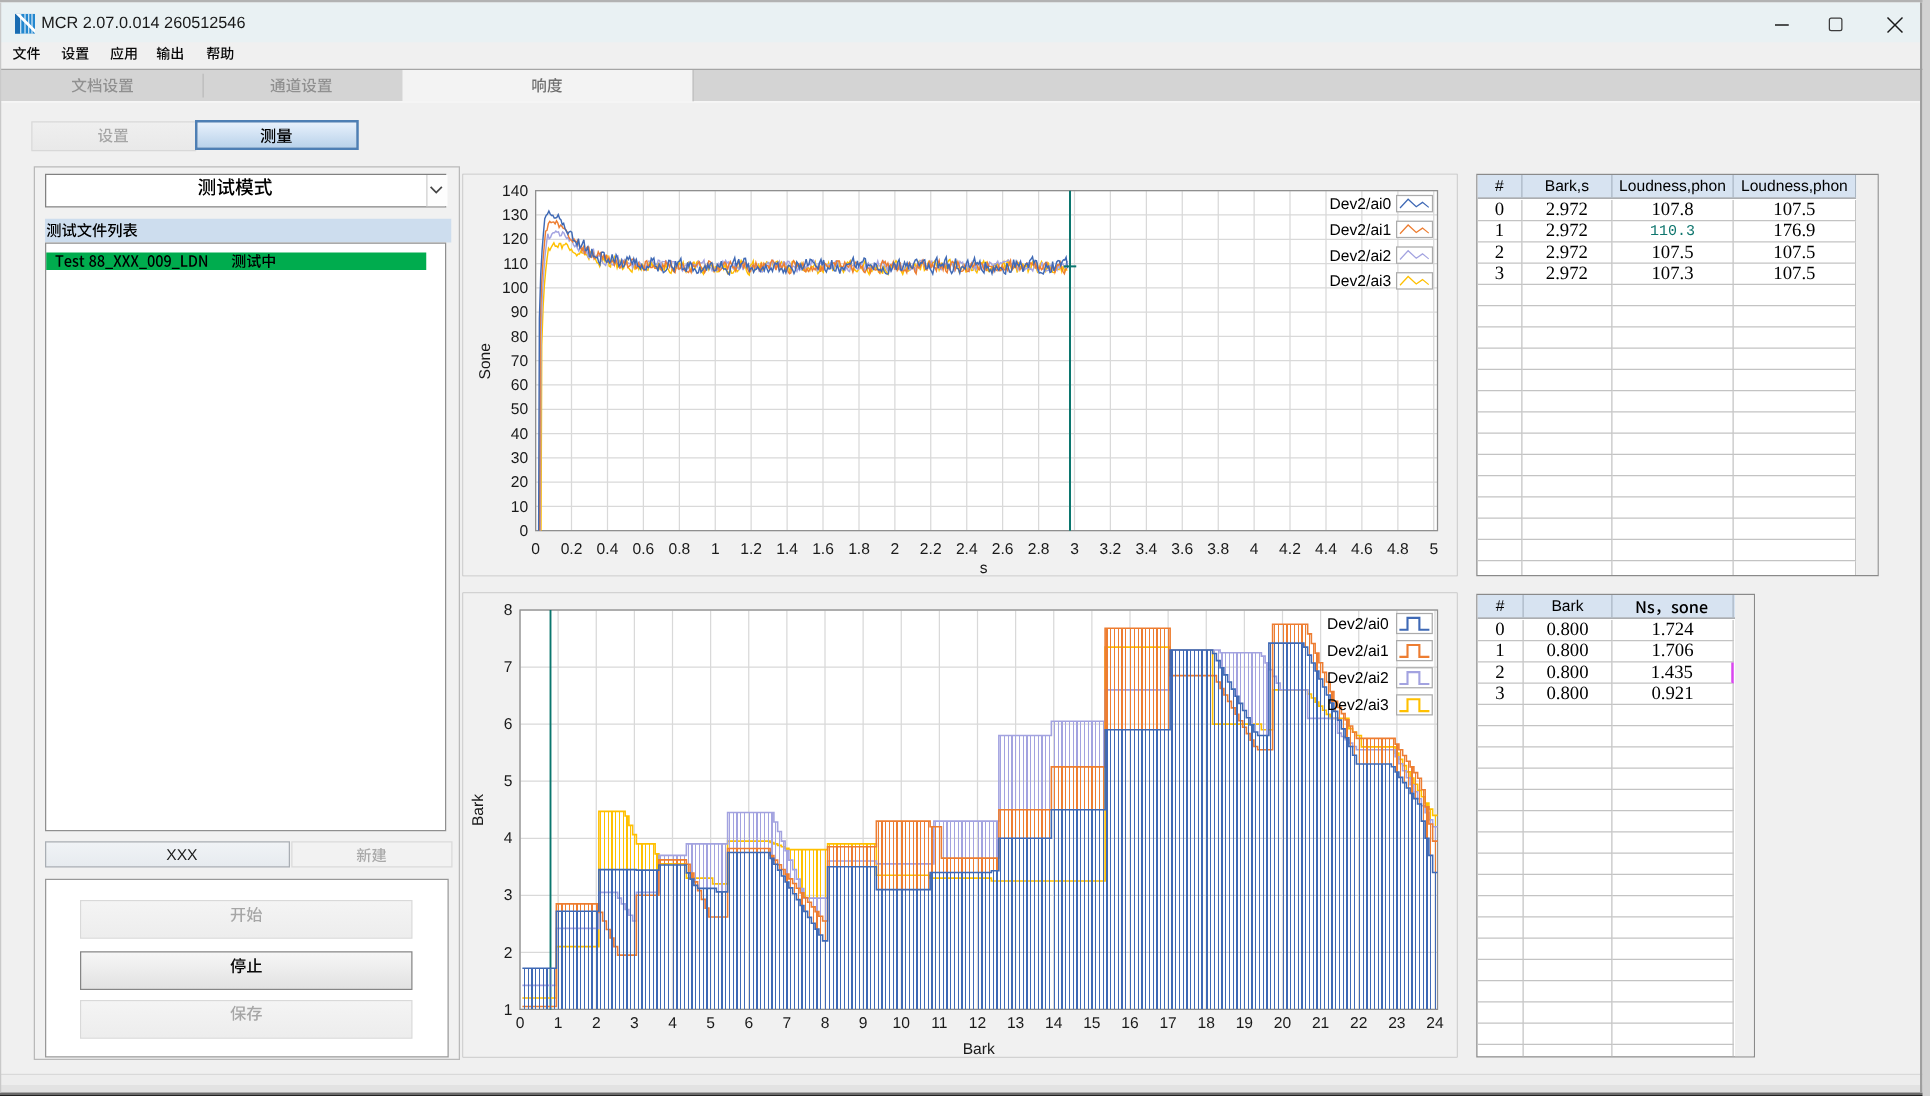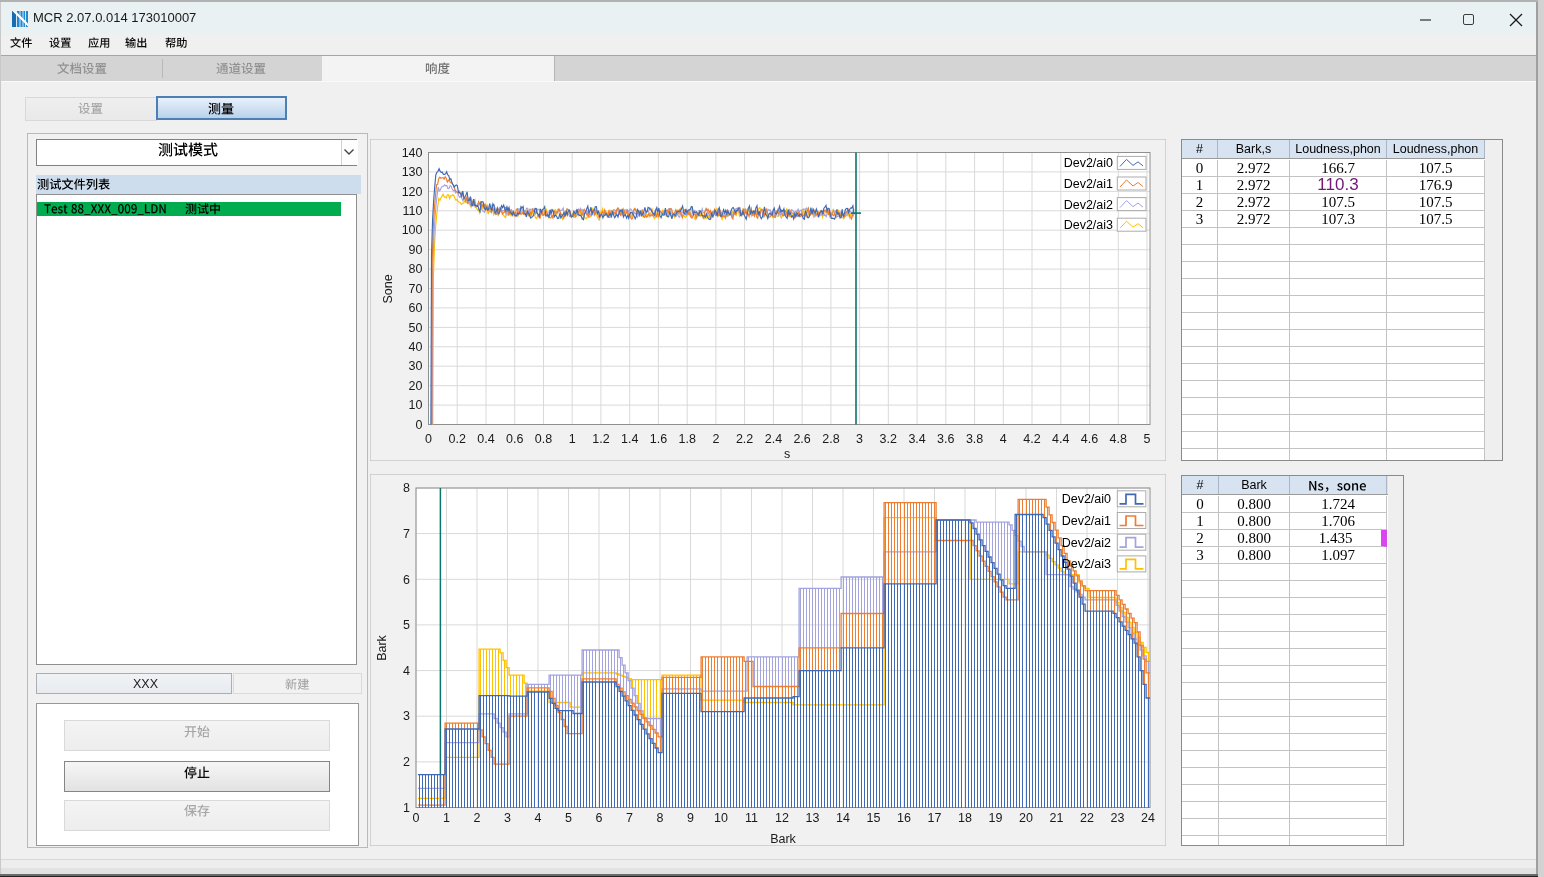--- a/index.html
+++ b/index.html
@@ -9,21 +9,21 @@
 <div class="abs" style="left:0;top:2px;width:1536px;height:32px;background:#e9f1f3"></div>
 <svg class="abs" style="left:12px;top:11px" width="16" height="16">
 <rect x="0" y="0" width="16" height="16" fill="#2287cf"></rect>
 <rect x="0" y="0" width="4.2" height="16" fill="#1a6cb2"></rect>
 <rect x="4.2" y="0" width="0.8" height="16" fill="#fff"></rect>
 <rect x="7.6" y="0" width="0.8" height="16" fill="#fff"></rect>
 <rect x="10.6" y="0" width="0.8" height="16" fill="#fff"></rect>
 <rect x="13.2" y="0" width="0.8" height="16" fill="#fff"></rect>
 <line x1="1" y1="-1" x2="17" y2="15" stroke="#fff" stroke-width="2.2"></line>
 </svg>
-<div class="abs" style="left:33px;top:10px;font-size:13px;color:#191919">MCR 2.07.0.014 173010007</div>
+<div class="abs" style="left:33px;top:10px;font-size:13px;color:#191919">MCR 2.07.0.014 260512546</div>
 <svg class="abs" style="left:1400px;top:2px" width="136" height="32">
 <line x1="20" y1="18" x2="31" y2="18" stroke="#1a1a1a" stroke-width="1.1"></line>
 <rect x="63.5" y="12.5" width="10" height="10" rx="1.5" fill="none" stroke="#3c3c3c" stroke-width="1"></rect>
 <line x1="110" y1="12" x2="122" y2="24" stroke="#1a1a1a" stroke-width="1.2"></line>
 <line x1="122" y1="12" x2="110" y2="24" stroke="#1a1a1a" stroke-width="1.2"></line>
 </svg>
 <div class="abs" style="left:0;top:34px;width:1536px;height:21px;background:#f0f0f0"></div>
 <svg style="position:absolute;left:10.0px;top:37.3px;overflow:visible" width="24" height="14">
     <path d="M8 2.8 9.1 3.1Q8.4 5.2 7.3 6.6Q6.2 8.1 4.6 9.1Q3.1 10.1 1 10.8Q0.9 10.6 0.8 10.5Q0.7 10.3 0.6 10.1Q0.5 9.9 0.4 9.8Q2.3 9.2 3.8 8.3Q5.3 7.4 6.3 6.1Q7.4 4.7 8 2.8ZM3.2 2.9Q3.8 4.6 4.9 6Q5.9 7.3 7.4 8.3Q8.9 9.3 10.9 9.7Q10.8 9.8 10.6 10Q10.5 10.2 10.4 10.4Q10.3 10.6 10.2 10.7Q8.1 10.2 6.6 9.1Q5.1 8.1 4 6.6Q2.9 5.1 2.2 3.2ZM0.5 2.3H10.7V3.4H0.5ZM4.7 0.6 5.8 0.3Q6 0.7 6.3 1.2Q6.5 1.7 6.6 2L5.5 2.4Q5.4 2.1 5.1 1.6Q4.9 1.1 4.7 0.6Z M17.9 0.5H19V10.8H17.9ZM16 1 17 1.2Q16.8 2 16.6 2.7Q16.4 3.5 16.1 4.1Q15.8 4.8 15.5 5.3Q15.4 5.2 15.3 5.1Q15.1 5 14.9 4.9Q14.7 4.8 14.6 4.8Q14.9 4.3 15.2 3.7Q15.4 3.1 15.6 2.4Q15.8 1.7 16 1ZM16.2 2.6H21.4V3.7H15.9ZM14.7 5.9H21.9V7H14.7ZM14.1 0.4 15.1 0.8Q14.7 1.7 14.2 2.6Q13.8 3.6 13.2 4.4Q12.7 5.2 12.1 5.9Q12 5.7 11.9 5.5Q11.8 5.3 11.7 5.1Q11.6 4.9 11.5 4.8Q12 4.3 12.5 3.6Q13 2.9 13.4 2.1Q13.8 1.3 14.1 0.4ZM13 3.4 14 2.4 14 2.4V10.8H13Z" fill="#0a0a0a"></path>
   </svg>
@@ -235,25 +235,25 @@
     <path d="M749.5 94.9H756V85.4H765.5V94.9H773.5" fill="none" stroke="#FFC000" stroke-width="1.7"></path>
   </svg>
 <div class="abs" style="left:1181px;top:139px;width:322px;height:322px;background:#fff;border:1px solid #8a8a8a;box-sizing:border-box;overflow:hidden">
 <div style="position:absolute;left:0;top:0;width:303px;height:18px;background:#d7e3f1;border-bottom:1px solid #9b9b9b"></div>
 <div style="position:absolute;left:0px;top:0;width:36px;height:18px;border-right:1px solid #aab6c3;box-sizing:border-box;text-align:center;font-size:12.5px;color:#000;line-height:18px">#</div>
 <div style="position:absolute;left:36px;top:0;width:72px;height:18px;border-right:1px solid #aab6c3;box-sizing:border-box;text-align:center;font-size:12.5px;color:#000;line-height:18px">Bark,s</div>
 <div style="position:absolute;left:108px;top:0;width:97px;height:18px;border-right:1px solid #aab6c3;box-sizing:border-box;text-align:center;font-size:12.5px;color:#000;line-height:18px">Loudness,phon</div>
 <div style="position:absolute;left:205px;top:0;width:98px;height:18px;border-right:1px solid #aab6c3;box-sizing:border-box;text-align:center;font-size:12.5px;color:#000;line-height:18px">Loudness,phon</div>
 <div style="position:absolute;left:0px;top:20px;width:36px;height:17px;border-right:1px solid #c3c3c3;border-bottom:1px solid #c3c3c3;box-sizing:border-box;text-align:center;font-family:'Liberation Serif',serif;font-size:15px;line-height:16px;color:#000">0</div>
 <div style="position:absolute;left:36px;top:20px;width:72px;height:17px;border-right:1px solid #c3c3c3;border-bottom:1px solid #c3c3c3;box-sizing:border-box;text-align:center;font-family:'Liberation Serif',serif;font-size:15px;line-height:16px;color:#000">2.972</div>
-<div style="position:absolute;left:108px;top:20px;width:97px;height:17px;border-right:1px solid #c3c3c3;border-bottom:1px solid #c3c3c3;box-sizing:border-box;text-align:center;font-family:'Liberation Serif',serif;font-size:15px;line-height:16px;color:#000">166.7</div>
+<div style="position:absolute;left:108px;top:20px;width:97px;height:17px;border-right:1px solid #c3c3c3;border-bottom:1px solid #c3c3c3;box-sizing:border-box;text-align:center;font-family:'Liberation Serif',serif;font-size:15px;line-height:16px;color:#000">107.8</div>
 <div style="position:absolute;left:205px;top:20px;width:98px;height:17px;border-right:1px solid #c3c3c3;border-bottom:1px solid #c3c3c3;box-sizing:border-box;text-align:center;font-family:'Liberation Serif',serif;font-size:15px;line-height:16px;color:#000">107.5</div>
 <div style="position:absolute;left:0px;top:37px;width:36px;height:17px;border-right:1px solid #c3c3c3;border-bottom:1px solid #c3c3c3;box-sizing:border-box;text-align:center;font-family:'Liberation Serif',serif;font-size:15px;line-height:16px;color:#000">1</div>
 <div style="position:absolute;left:36px;top:37px;width:72px;height:17px;border-right:1px solid #c3c3c3;border-bottom:1px solid #c3c3c3;box-sizing:border-box;text-align:center;font-family:'Liberation Serif',serif;font-size:15px;line-height:16px;color:#000">2.972</div>
-<div style="position:absolute;left:108px;top:37px;width:97px;height:17px;border-right:1px solid #c3c3c3;border-bottom:1px solid #c3c3c3;box-sizing:border-box;text-align:center;font-family:Liberation Sans, sans-serif;font-size:17px;line-height:16px;color:#701a75">110.3</div>
+<div style="position:absolute;left:108px;top:37px;width:97px;height:17px;border-right:1px solid #c3c3c3;border-bottom:1px solid #c3c3c3;box-sizing:border-box;text-align:center;font-family:Liberation Mono, monospace;font-size:12px;line-height:16px;color:#0f766e">110.3</div>
 <div style="position:absolute;left:205px;top:37px;width:98px;height:17px;border-right:1px solid #c3c3c3;border-bottom:1px solid #c3c3c3;box-sizing:border-box;text-align:center;font-family:'Liberation Serif',serif;font-size:15px;line-height:16px;color:#000">176.9</div>
 <div style="position:absolute;left:0px;top:54px;width:36px;height:17px;border-right:1px solid #c3c3c3;border-bottom:1px solid #c3c3c3;box-sizing:border-box;text-align:center;font-family:'Liberation Serif',serif;font-size:15px;line-height:16px;color:#000">2</div>
 <div style="position:absolute;left:36px;top:54px;width:72px;height:17px;border-right:1px solid #c3c3c3;border-bottom:1px solid #c3c3c3;box-sizing:border-box;text-align:center;font-family:'Liberation Serif',serif;font-size:15px;line-height:16px;color:#000">2.972</div>
 <div style="position:absolute;left:108px;top:54px;width:97px;height:17px;border-right:1px solid #c3c3c3;border-bottom:1px solid #c3c3c3;box-sizing:border-box;text-align:center;font-family:'Liberation Serif',serif;font-size:15px;line-height:16px;color:#000">107.5</div>
 <div style="position:absolute;left:205px;top:54px;width:98px;height:17px;border-right:1px solid #c3c3c3;border-bottom:1px solid #c3c3c3;box-sizing:border-box;text-align:center;font-family:'Liberation Serif',serif;font-size:15px;line-height:16px;color:#000">107.5</div>
 <div style="position:absolute;left:0px;top:71px;width:36px;height:17px;border-right:1px solid #c3c3c3;border-bottom:1px solid #c3c3c3;box-sizing:border-box;text-align:center;font-family:'Liberation Serif',serif;font-size:15px;line-height:16px;color:#000">3</div>
 <div style="position:absolute;left:36px;top:71px;width:72px;height:17px;border-right:1px solid #c3c3c3;border-bottom:1px solid #c3c3c3;box-sizing:border-box;text-align:center;font-family:'Liberation Serif',serif;font-size:15px;line-height:16px;color:#000">2.972</div>
 <div style="position:absolute;left:108px;top:71px;width:97px;height:17px;border-right:1px solid #c3c3c3;border-bottom:1px solid #c3c3c3;box-sizing:border-box;text-align:center;font-family:'Liberation Serif',serif;font-size:15px;line-height:16px;color:#000">107.3</div>
 <div style="position:absolute;left:205px;top:71px;width:98px;height:17px;border-right:1px solid #c3c3c3;border-bottom:1px solid #c3c3c3;box-sizing:border-box;text-align:center;font-family:'Liberation Serif',serif;font-size:15px;line-height:16px;color:#000">107.5</div>
 <div style="position:absolute;left:0px;top:88px;width:36px;height:17px;border-right:1px solid #c3c3c3;border-bottom:1px solid #c3c3c3;box-sizing:border-box;text-align:center;font-family:'Liberation Serif',serif;font-size:15px;line-height:16px;color:#000"></div>
@@ -320,24 +320,24 @@
 <div style="position:absolute;left:37px;top:0;width:71px;height:18px;border-right:1px solid #aab6c3;box-sizing:border-box;text-align:center;font-size:12.5px;color:#000;line-height:18px">Bark</div>
 <div style="position:absolute;left:108px;top:0;width:97px;height:18px;border-right:1px solid #aab6c3;box-sizing:border-box;text-align:center;font-size:12.5px;color:#000;line-height:18px"></div>
 <div style="position:absolute;left:0px;top:20px;width:37px;height:17px;border-right:1px solid #c3c3c3;border-bottom:1px solid #c3c3c3;box-sizing:border-box;text-align:center;font-family:'Liberation Serif',serif;font-size:15px;line-height:16px;color:#000">0</div>
 <div style="position:absolute;left:37px;top:20px;width:71px;height:17px;border-right:1px solid #c3c3c3;border-bottom:1px solid #c3c3c3;box-sizing:border-box;text-align:center;font-family:'Liberation Serif',serif;font-size:15px;line-height:16px;color:#000">0.800</div>
 <div style="position:absolute;left:108px;top:20px;width:97px;height:17px;border-right:1px solid #c3c3c3;border-bottom:1px solid #c3c3c3;box-sizing:border-box;text-align:center;font-family:'Liberation Serif',serif;font-size:15px;line-height:16px;color:#000">1.724</div>
 <div style="position:absolute;left:0px;top:37px;width:37px;height:17px;border-right:1px solid #c3c3c3;border-bottom:1px solid #c3c3c3;box-sizing:border-box;text-align:center;font-family:'Liberation Serif',serif;font-size:15px;line-height:16px;color:#000">1</div>
 <div style="position:absolute;left:37px;top:37px;width:71px;height:17px;border-right:1px solid #c3c3c3;border-bottom:1px solid #c3c3c3;box-sizing:border-box;text-align:center;font-family:'Liberation Serif',serif;font-size:15px;line-height:16px;color:#000">0.800</div>
 <div style="position:absolute;left:108px;top:37px;width:97px;height:17px;border-right:1px solid #c3c3c3;border-bottom:1px solid #c3c3c3;box-sizing:border-box;text-align:center;font-family:'Liberation Serif',serif;font-size:15px;line-height:16px;color:#000">1.706</div>
 <div style="position:absolute;left:0px;top:54px;width:37px;height:17px;border-right:1px solid #c3c3c3;border-bottom:1px solid #c3c3c3;box-sizing:border-box;text-align:center;font-family:'Liberation Serif',serif;font-size:15px;line-height:16px;color:#000">2</div>
 <div style="position:absolute;left:37px;top:54px;width:71px;height:17px;border-right:1px solid #c3c3c3;border-bottom:1px solid #c3c3c3;box-sizing:border-box;text-align:center;font-family:'Liberation Serif',serif;font-size:15px;line-height:16px;color:#000">0.800</div>
-<div style="position:absolute;left:108px;top:54px;width:97px;height:17px;border-right:6px solid #d946ef;border-bottom:1px solid #c3c3c3;box-sizing:border-box;text-align:center;font-family:'Liberation Serif',serif;font-size:15px;line-height:16px;color:#000">1.435</div>
+<div style="position:absolute;left:108px;top:54px;width:97px;height:17px;border-right:2px solid #d946ef;border-bottom:1px solid #c3c3c3;box-sizing:border-box;text-align:center;font-family:'Liberation Serif',serif;font-size:15px;line-height:16px;color:#000">1.435</div>
 <div style="position:absolute;left:0px;top:71px;width:37px;height:17px;border-right:1px solid #c3c3c3;border-bottom:1px solid #c3c3c3;box-sizing:border-box;text-align:center;font-family:'Liberation Serif',serif;font-size:15px;line-height:16px;color:#000">3</div>
 <div style="position:absolute;left:37px;top:71px;width:71px;height:17px;border-right:1px solid #c3c3c3;border-bottom:1px solid #c3c3c3;box-sizing:border-box;text-align:center;font-family:'Liberation Serif',serif;font-size:15px;line-height:16px;color:#000">0.800</div>
-<div style="position:absolute;left:108px;top:71px;width:97px;height:17px;border-right:1px solid #c3c3c3;border-bottom:1px solid #c3c3c3;box-sizing:border-box;text-align:center;font-family:'Liberation Serif',serif;font-size:15px;line-height:16px;color:#000">1.097</div>
+<div style="position:absolute;left:108px;top:71px;width:97px;height:17px;border-right:1px solid #c3c3c3;border-bottom:1px solid #c3c3c3;box-sizing:border-box;text-align:center;font-family:'Liberation Serif',serif;font-size:15px;line-height:16px;color:#000">0.921</div>
 <div style="position:absolute;left:0px;top:88px;width:37px;height:17px;border-right:1px solid #c3c3c3;border-bottom:1px solid #c3c3c3;box-sizing:border-box;text-align:center;font-family:'Liberation Serif',serif;font-size:15px;line-height:16px;color:#000"></div>
 <div style="position:absolute;left:37px;top:88px;width:71px;height:17px;border-right:1px solid #c3c3c3;border-bottom:1px solid #c3c3c3;box-sizing:border-box;text-align:center;font-family:'Liberation Serif',serif;font-size:15px;line-height:16px;color:#000"></div>
 <div style="position:absolute;left:108px;top:88px;width:97px;height:17px;border-right:1px solid #c3c3c3;border-bottom:1px solid #c3c3c3;box-sizing:border-box;text-align:center;font-family:'Liberation Serif',serif;font-size:15px;line-height:16px;color:#000"></div>
 <div style="position:absolute;left:0px;top:105px;width:37px;height:17px;border-right:1px solid #c3c3c3;border-bottom:1px solid #c3c3c3;box-sizing:border-box;text-align:center;font-family:'Liberation Serif',serif;font-size:15px;line-height:16px;color:#000"></div>
 <div style="position:absolute;left:37px;top:105px;width:71px;height:17px;border-right:1px solid #c3c3c3;border-bottom:1px solid #c3c3c3;box-sizing:border-box;text-align:center;font-family:'Liberation Serif',serif;font-size:15px;line-height:16px;color:#000"></div>
 <div style="position:absolute;left:108px;top:105px;width:97px;height:17px;border-right:1px solid #c3c3c3;border-bottom:1px solid #c3c3c3;box-sizing:border-box;text-align:center;font-family:'Liberation Serif',serif;font-size:15px;line-height:16px;color:#000"></div>
 <div style="position:absolute;left:0px;top:122px;width:37px;height:17px;border-right:1px solid #c3c3c3;border-bottom:1px solid #c3c3c3;box-sizing:border-box;text-align:center;font-family:'Liberation Serif',serif;font-size:15px;line-height:16px;color:#000"></div>
 <div style="position:absolute;left:37px;top:122px;width:71px;height:17px;border-right:1px solid #c3c3c3;border-bottom:1px solid #c3c3c3;box-sizing:border-box;text-align:center;font-family:'Liberation Serif',serif;font-size:15px;line-height:16px;color:#000"></div>
 <div style="position:absolute;left:108px;top:122px;width:97px;height:17px;border-right:1px solid #c3c3c3;border-bottom:1px solid #c3c3c3;box-sizing:border-box;text-align:center;font-family:'Liberation Serif',serif;font-size:15px;line-height:16px;color:#000"></div>
 <div style="position:absolute;left:0px;top:139px;width:37px;height:17px;border-right:1px solid #c3c3c3;border-bottom:1px solid #c3c3c3;box-sizing:border-box;text-align:center;font-family:'Liberation Serif',serif;font-size:15px;line-height:16px;color:#000"></div>

